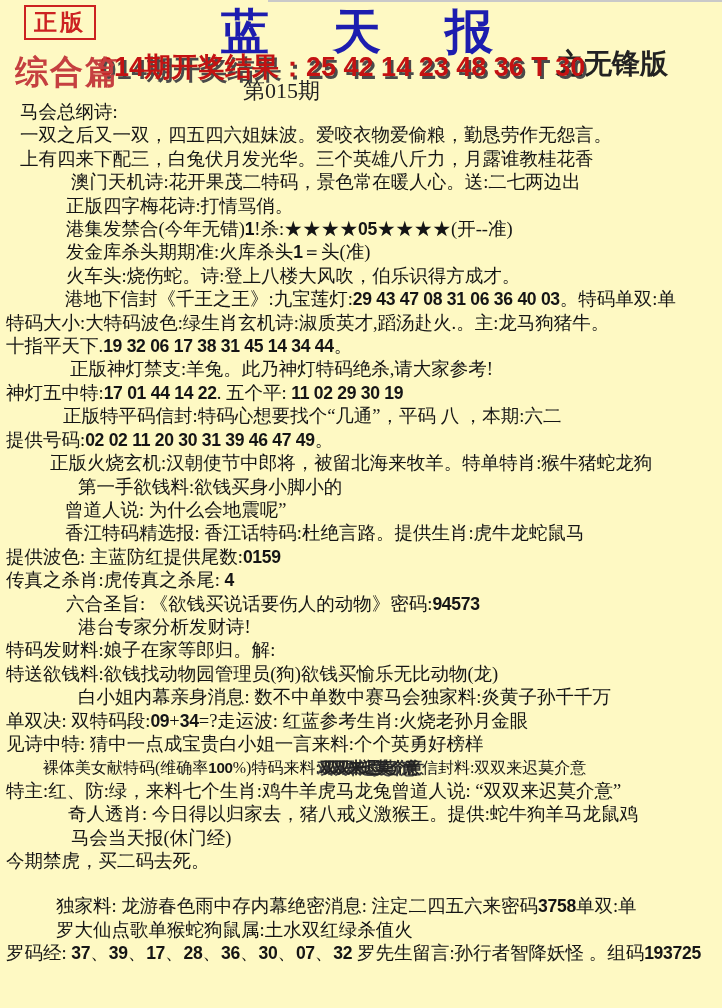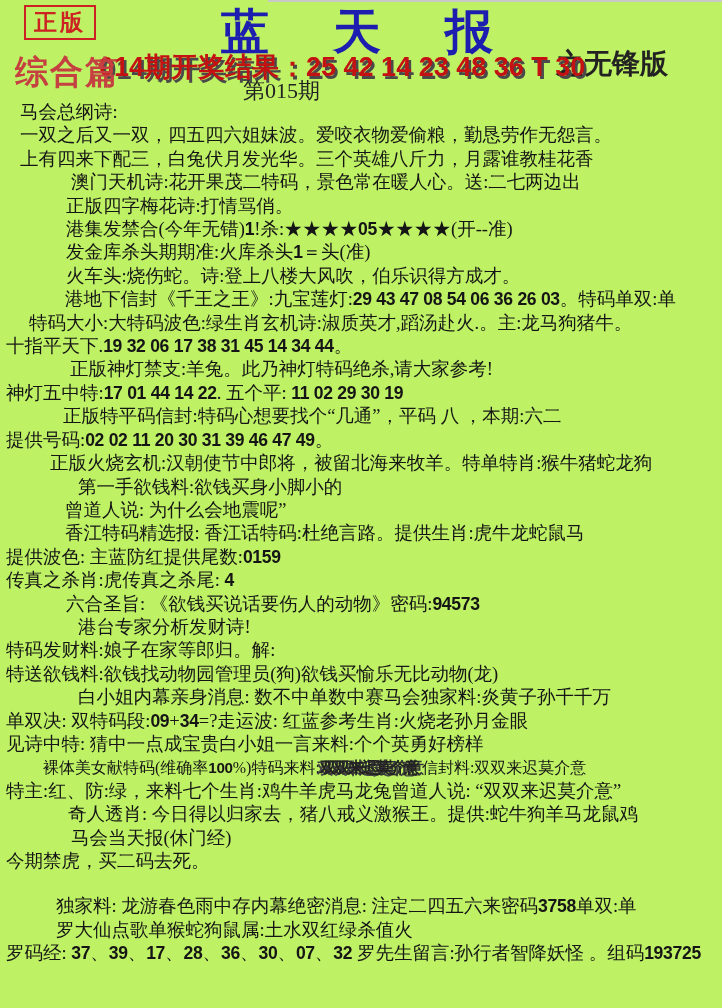--- a/index.html
+++ b/index.html
@@ -1,16 +1,16 @@
 <!DOCTYPE html>
 <html><head>
 <meta charset="utf-8">
 <style>
   html,body{margin:0;padding:0;background:#fff;}
-  .page{position:relative;width:722px;height:1008px;background:#bef264;overflow:hidden;
+  .page{position:relative;width:722px;height:1008px;background:#fef9c3;overflow:hidden;
         font-family:"Liberation Serif",serif;color:#151515;}
   .top-rule{position:absolute;top:0;left:268px;right:0;height:2px;background:#c9c9c9;}
   
   .hdr-badge{position:absolute;left:24px;top:5px;width:68px;height:31px;border:2px solid #c22;
              color:#c22;font-size:23px;font-weight:700;display:flex;align-items:center;
              justify-content:center;letter-spacing:3px;}
   .hdr-title{position:absolute;left:0;right:8px;top:0;text-align:center;color:#1d1daf;
              font-size:48px;font-weight:700;letter-spacing:26px;text-indent:26px;white-space:nowrap;}
   .hdr-edition{position:absolute;left:556px;top:45px;font-size:28px;font-weight:700;color:#222;}
   .hdr-result{position:absolute;left:99px;top:49px;font-family:"Liberation Sans",sans-serif;
@@ -50,22 +50,22 @@
 
   <div class="body-lines">
       <div class="line" style="padding-left: 17px;"><span>马会总纲诗:</span></div>
       <div class="line" style="padding-left: 17px;"><span>一双之后又一双，四五四六姐妹波。爱咬衣物爱偷粮，勤恳劳作无怨言。</span></div>
       <div class="line" style="padding-left: 17px;"><span>上有四来下配三，白兔伏月发光华。三个英雄八斤力，月露谁教桂花香</span></div>
       <div class="line" style="padding-left: 68px;"><span>澳门天机诗:花开果茂二特码，景色常在暖人心。送:二七两边出</span></div>
       <div class="line" style="padding-left: 63px;"><span>正版四字梅花诗:打情骂俏。</span></div>
       <div class="line" style="padding-left: 63px;"><span>港集发禁合(今年无错)<b>1</b>!杀:★★★★<b>05</b>★★★★(开--准)</span></div>
       <div class="line" style="padding-left: 63px;"><span>发金库杀头期期准:火库杀头<b>1</b>＝头(准)</span></div>
       <div class="line" style="padding-left: 63px;"><span>火车头:烧伤蛇。诗:登上八楼大风吹，伯乐识得方成才。</span></div>
-      <div class="line" style="padding-left: 62px;"><span>港地下信封《千王之王》:九宝莲灯:<b>29 43 47 08 54 06 36 26 03</b>。特码单双:单</span></div>
-      <div class="line" style="padding-left: 3px; margin-left: 23px;"><span>特码大小:大特码波色:绿生肖玄机诗:淑质英才,蹈汤赴火.。主:龙马狗猪牛。</span></div>
+      <div class="line" style="padding-left: 62px;"><span>港地下信封《千王之王》:九宝莲灯:<b>29 43 47 08 31 06 36 40 03</b>。特码单双:单</span></div>
+      <div class="line" style="padding-left: 3px;"><span>特码大小:大特码波色:绿生肖玄机诗:淑质英才,蹈汤赴火.。主:龙马狗猪牛。</span></div>
       <div class="line" style="padding-left: 3px;"><span>十指平天下.<b>19 32 06 17 38 31 45 14 34 44</b>。</span></div>
       <div class="line" style="padding-left: 67px;"><span>正版神灯禁支:羊兔。此乃神灯特码绝杀,请大家参考!</span></div>
       <div class="line" style="padding-left: 3px;"><span>神灯五中特:<b>17 01 44 14 22</b>. 五个平: <b>11 02 29 30 19</b></span></div>
       <div class="line" style="padding-left: 60px;"><span>正版特平码信封:特码心想要找个“几通”，平码 八  ，本期:六二</span></div>
       <div class="line" style="padding-left: 3px;"><span>提供号码:<b>02 02 11 20 30 31 39 46 47 49</b>。</span></div>
       <div class="line" style="padding-left: 47px;"><span>正版火烧玄机:汉朝使节中郎将，被留北海来牧羊。特单特肖:猴牛猪蛇龙狗</span></div>
       <div class="line" style="padding-left: 75px;"><span>第一手欲钱料:欲钱买身小脚小的</span></div>
       <div class="line" style="padding-left: 62px;"><span>曾道人说: 为什么会地震呢”</span></div>
       <div class="line" style="padding-left: 62px;"><span>香江特码精选报: 香江话特码:杜绝言路。提供生肖:虎牛龙蛇鼠马</span></div>
       <div class="line" style="padding-left: 3px;"><span>提供波色: 主蓝防红提供尾数:<b>0159</b></span></div>

